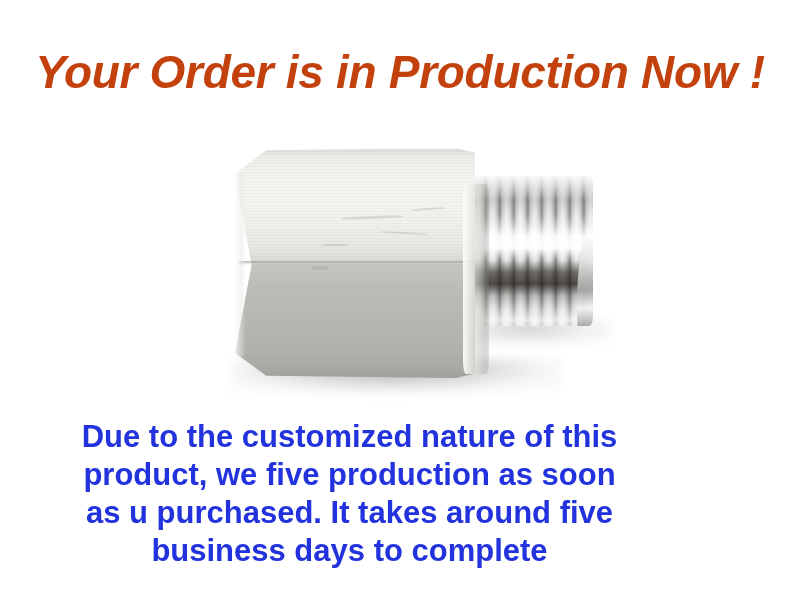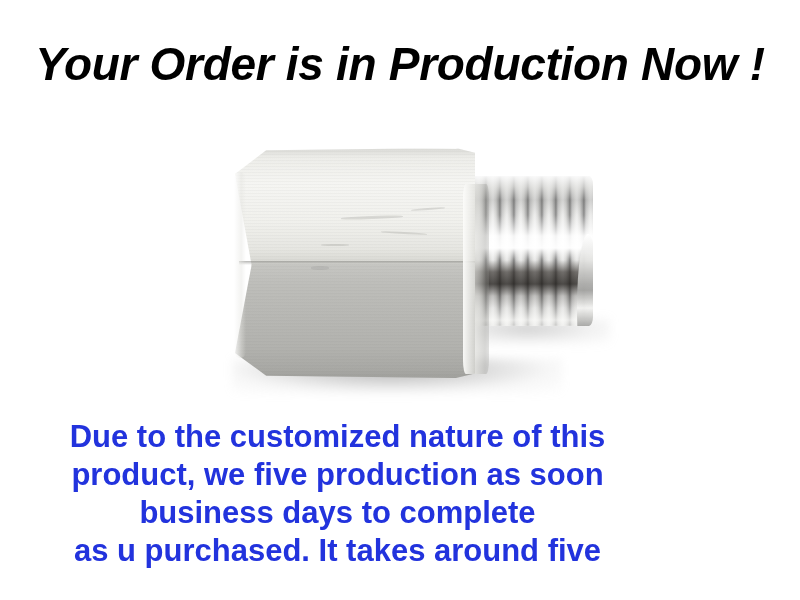--- a/index.html
+++ b/index.html
@@ -16,30 +16,30 @@
     width: 800px;
     height: 600px;
     background: #ffffff;
     overflow: hidden;
   }
 
   
   #headline {
     position: absolute;
     left: 0;
-    top: 36px;
+    top: 44px;
     width: 800px;
     text-align: center;
     font-family: "Liberation Sans", sans-serif;
     font-weight: bold;
     font-style: italic;
     font-size: 46px;
     line-height: 56px;
     letter-spacing: -0.3px;
-    color: #000000;
+    color: #c2410c;
     white-space: nowrap;
   }
 
   
   #photo {
     position: absolute;
     left: 180px;
     top: 120px;
     width: 470px;
     height: 290px;
@@ -224,21 +224,21 @@
   .s1 { left: 106px; top: 68px;  width: 62px; height: 3px; transform: rotate(-2deg); }
   .s2 { left: 146px; top: 84px;  width: 46px; height: 2px; transform: rotate(3deg); }
   .s3 { left:  86px; top: 96px;  width: 28px; height: 2px; }
   .s4 { left: 176px; top: 60px;  width: 34px; height: 2px; transform: rotate(-4deg); }
   .s5 { left: 120px; top: 152px; width: 54px; height: 2px; opacity: .7; }
   .s6 { left:  76px; top: 118px; width: 18px; height: 4px; opacity: .8; }
 
   
   #body-copy {
     position: absolute;
-    left: 0;
+    left: 12px;
     top: 418px;
     width: 675px;
     text-align: center;
     font-family: "Liberation Sans", sans-serif;
     font-weight: bold;
     font-size: 31px;
     line-height: 38px;
     color: #2233dd;
   }
   #body-copy .line {
@@ -276,17 +276,17 @@
       <div class="hex-left-edge"></div>
       <div class="hex-shoulder"></div>
       <div class="scuff s6"></div>
     </div>
 
   </div>
 
   <div id="body-copy">
     <span class="line">Due to the customized nature of this</span>
     <span class="line">product, we five production as soon</span>
+    <span class="line">as u purchased. It takes around five</span>
     <span class="line">business days to complete</span>
-    <span class="line">as u purchased. It takes around five</span>
   </div>
 
 </div>
 
 </body></html>

